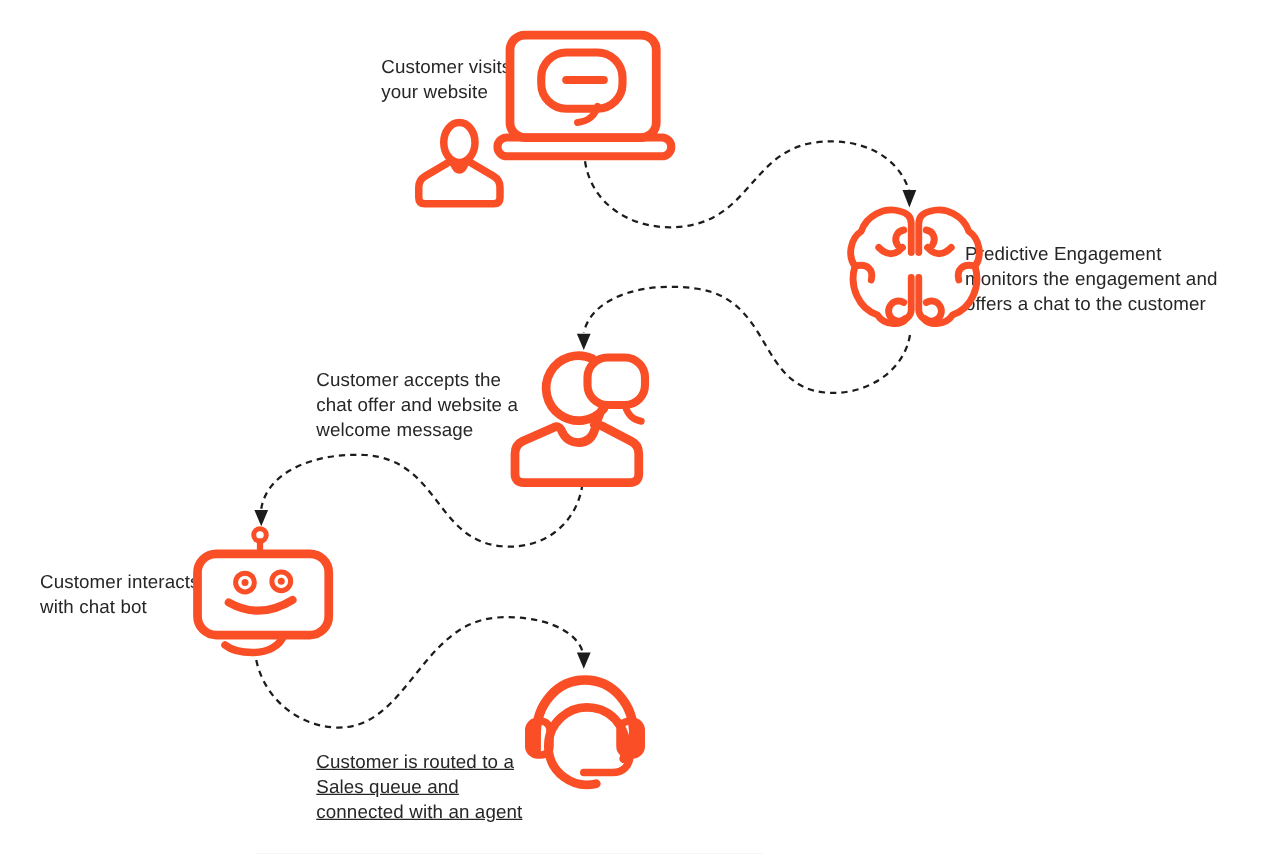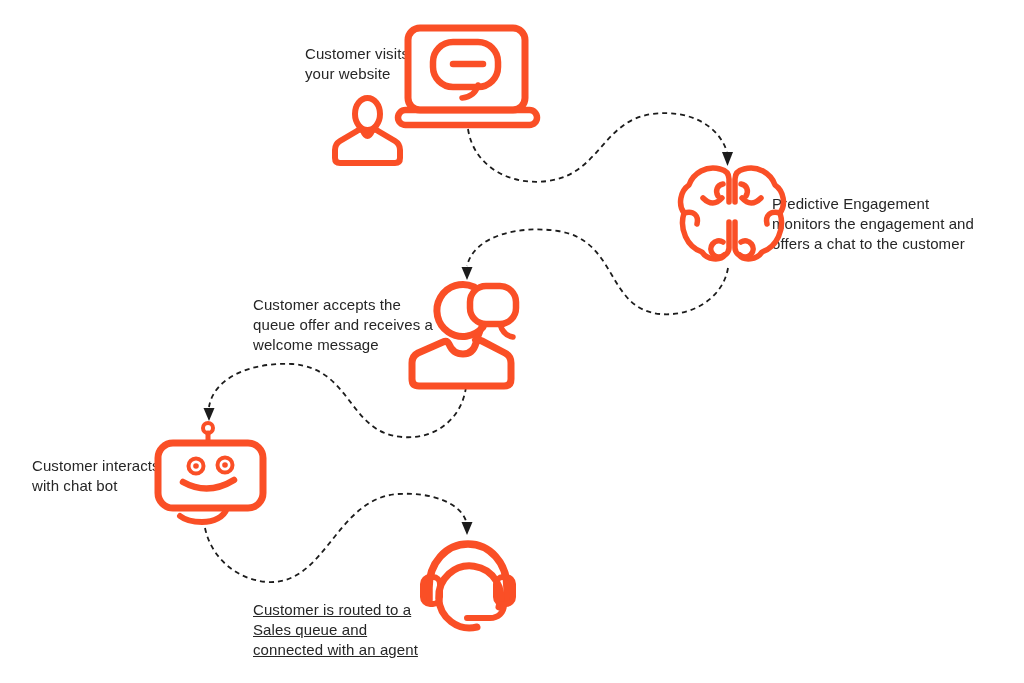--- a/index.html
+++ b/index.html
@@ -79,21 +79,21 @@
           <path d="M29 34 Q39 44 48 34"></path>
           <path d="M10 49 C20 46 25 52 23 60"></path>
           <path d="M49 78 A8 8 0 1 0 50 91"></path>
           <path d="M49 20 C43 21 41 27 44 32"></path>
         </g>
       </g>
     </svg>
   </div>
 
   <div class="label" style="left:253px;top:295px;">Customer accepts the
-queue offer and receives a
+chat offer and website a
 welcome message</div>
   <div class="icon" style="left:408px;top:282px;">
     <svg width="112" height="106" viewBox="0 0 112 106">
       <path class="stroke" stroke-width="7" d="M66 5 A26 26 0 1 0 75 45"></path>
       <rect class="stroke" stroke-width="6.5" x="62" y="4" width="46" height="38" rx="16"></rect>
       <path class="stroke" stroke-width="5.5" d="M92 42 C94 50 99 54 105 55"></path>
       <path class="stroke" stroke-width="6" d="M73 46 C72 52 70 56 67 58"></path>
       <path class="stroke" stroke-width="7" d="M11 104 Q4 104 4 97 L4 81 Q4 74 10 71 L35 60 Q39 58 41 62 Q45 72 55 72 Q65 72 68 61 Q70 57 74 59 L97 71 Q103 74 103 81 L103 97 Q103 104 96 104 Z"></path>
     </svg>
   </div>

